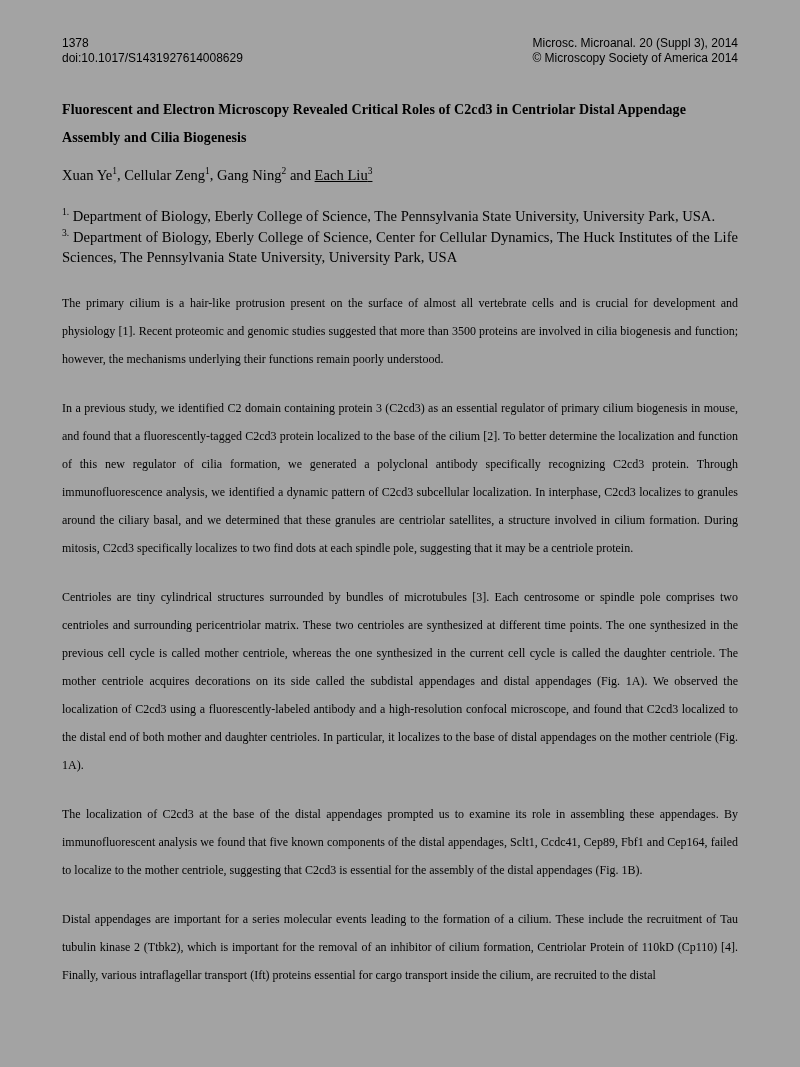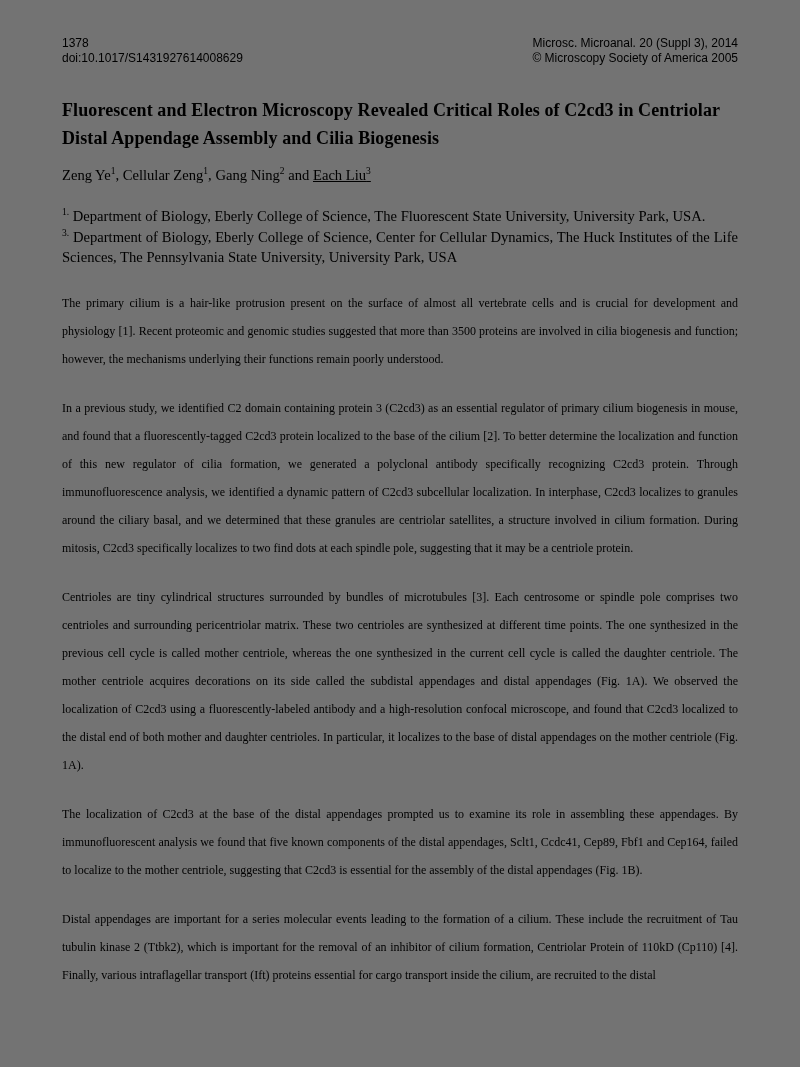--- a/index.html
+++ b/index.html
@@ -2,38 +2,38 @@
 <html><head>
 <meta charset="utf-8">
 <style>
   * { box-sizing: border-box; }
   html, body { margin: 0; padding: 0; background: #ffffff; }
   .page {
     position: relative;
     width: 800px;
     height: 1067px;
     margin: 0 auto;
-    background: #737373;
+    background: #a3a3a3;
     padding: 36px 62px 0 62px;
     font-family: "Liberation Serif", serif;
     color: #000000;
     overflow: hidden;
   }
   .page-header {
     display: flex;
     justify-content: space-between;
     align-items: flex-start;
     font-family: "Liberation Sans", sans-serif;
     font-size: 12px;
     line-height: 15px;
   }
   .page-header .hdr-right { text-align: right; }
   .title {
     margin: 30px 0 0 0;
-    font-size: 18px;
+    font-size: 14px;
     font-weight: bold;
     line-height: 28px;
     letter-spacing: 0.1px;
   }
   .authors {
     margin: 13px 0 0 0;
     font-size: 14.6px;
     line-height: 20px;
   }
   .authors sup, .affiliation sup {
@@ -63,30 +63,30 @@
 
 <div class="page">
 
   <header class="page-header">
     <div class="hdr-left">
       <div>1378</div>
       <div>doi:10.1017/S1431927614008629</div>
     </div>
     <div class="hdr-right">
       <div>Microsc. Microanal. 20 (Suppl 3), 2014</div>
-      <div>© Microscopy Society of America 2005</div>
+      <div>© Microscopy Society of America 2014</div>
     </div>
   </header>
 
   <h1 class="title">Fluorescent and Electron Microscopy Revealed Critical Roles of C2cd3 in Centriolar Distal Appendage Assembly and Cilia Biogenesis</h1>
 
-  <p class="authors"><span><span>Zeng Ye</span><sup>1</sup><span>, </span></span><span><span>Cellular Zeng</span><sup>1</sup><span>, </span></span><span><span>Gang Ning</span><sup>2</sup><span> and </span></span><span class="author-link"><span>Each Liu</span><sup>3</sup></span></p>
+  <p class="authors"><span><span>Xuan Ye</span><sup>1</sup><span>, </span></span><span><span>Cellular Zeng</span><sup>1</sup><span>, </span></span><span><span>Gang Ning</span><sup>2</sup><span> and </span></span><span class="author-link"><span>Each Liu</span><sup>3</sup></span></p>
 
   <div class="affiliations">
-    <div class="affiliation"><sup>1.</sup> <span>Department of Biology, Eberly College of Science, The Fluorescent State University, University Park, USA.</span></div>
+    <div class="affiliation"><sup>1.</sup> <span>Department of Biology, Eberly College of Science, The Pennsylvania State University, University Park, USA.</span></div>
     <div class="affiliation"><sup>3.</sup> <span>Department of Biology, Eberly College of Science, Center for Cellular Dynamics, The Huck Institutes of the Life Sciences, The Pennsylvania State University, University Park, USA</span></div>
   </div>
 
   <p class="body-para">The primary cilium is a hair-like protrusion present on the surface of almost all vertebrate cells and is crucial for development and physiology [1]. Recent proteomic and genomic studies suggested that more than 3500 proteins are involved in cilia biogenesis and function; however, the mechanisms underlying their functions remain poorly understood.</p>
   <p class="body-para">In a previous study, we identified C2 domain containing protein 3 (C2cd3) as an essential regulator of primary cilium biogenesis in mouse, and found that a fluorescently-tagged C2cd3 protein localized to the base of the cilium [2]. To better determine the localization and function of this new regulator of cilia formation, we generated a polyclonal antibody specifically recognizing C2cd3 protein. Through immunofluorescence analysis, we identified a dynamic pattern of C2cd3 subcellular localization. In interphase, C2cd3 localizes to granules around the ciliary basal, and we determined that these granules are centriolar satellites, a structure involved in cilium formation. During mitosis, C2cd3 specifically localizes to two find dots at each spindle pole, suggesting that it may be a centriole protein.</p>
   <p class="body-para">Centrioles are tiny cylindrical structures surrounded by bundles of microtubules [3]. Each centrosome or spindle pole comprises two centrioles and surrounding pericentriolar matrix. These two centrioles are synthesized at different time points. The one synthesized in the previous cell cycle is called mother centriole, whereas the one synthesized in the current cell cycle is called the daughter centriole. The mother centriole acquires decorations on its side called the subdistal appendages and distal appendages (Fig. 1A). We observed the localization of C2cd3 using a fluorescently-labeled antibody and a high-resolution confocal microscope, and found that C2cd3 localized to the distal end of both mother and daughter centrioles. In particular, it localizes to the base of distal appendages on the mother centriole (Fig. 1A).</p>
   <p class="body-para">The localization of C2cd3 at the base of the distal appendages prompted us to examine its role in assembling these appendages. By immunofluorescent analysis we found that five known components of the distal appendages, Sclt1, Ccdc41, Cep89, Fbf1 and Cep164, failed to localize to the mother centriole, suggesting that C2cd3 is essential for the assembly of the distal appendages (Fig. 1B).</p>
   <p class="body-para">Distal appendages are important for a series molecular events leading to the formation of a cilium. These include the recruitment of Tau tubulin kinase 2 (Ttbk2), which is important for the removal of an inhibitor of cilium formation, Centriolar Protein of 110kD (Cp110) [4]. Finally, various intraflagellar transport (Ift) proteins essential for cargo transport inside the cilium, are recruited to the distal</p>
 
 </div>

